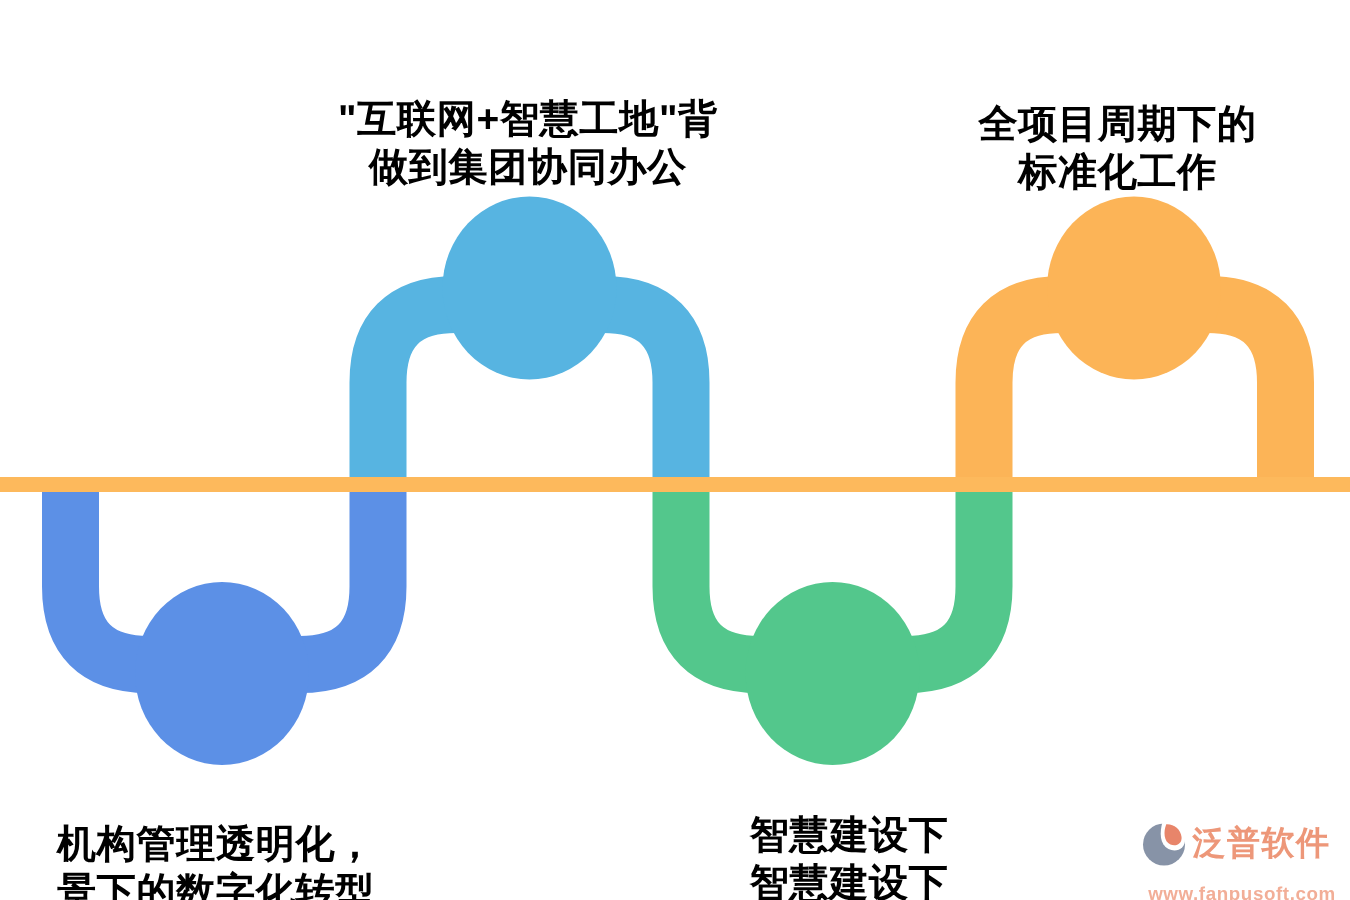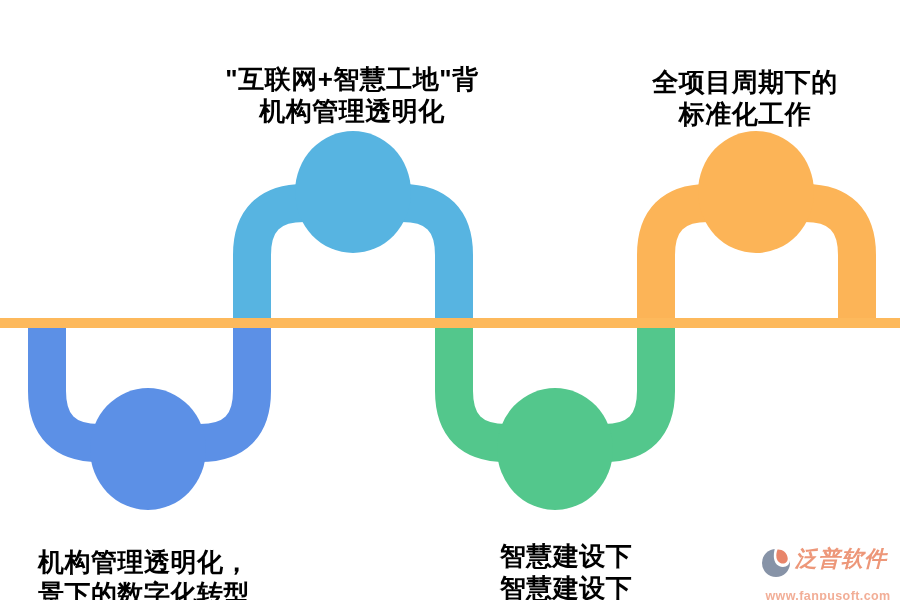--- a/index.html
+++ b/index.html
@@ -33,23 +33,22 @@
   .label.center { text-align: center; }
   .label.left   { text-align: left; }
   .logo {
     position: absolute;
     left: 760px;
     top: 546px;
     width: 136px;
   }
   .logo-row {
     display: flex;
-    align-items: flex-start;
+    align-items: center;
     gap: 3px;
-    font-style: italic;
   }
   .logo-name {
     font-weight: 700;
     font-size: 22px;
     line-height: 26px;
     letter-spacing: 1px;
     white-space: nowrap;
   }
   .logo-url {
     font-weight: 700;
@@ -78,21 +77,21 @@
     <ellipse cx="555" cy="449" rx="58" ry="61" fill="#53C78C"></ellipse>
 
     <path d="M 656 323 L 656 255 Q 656 203 708 203 L 805 203 Q 857 203 857 255 L 857 323" fill="none" stroke-width="38" stroke="#FCB457"></path>
     <ellipse cx="756" cy="192" rx="58" ry="61" fill="#FCB457"></ellipse>
 
     <rect x="0" y="318" width="900" height="10" fill="#FDB95C"></rect>
   </svg>
 
   <div class="label center" style="left: 172px; top: 63px; width: 360px; color: rgb(0, 0, 0);">
     <div>"互联网+智慧工地"背</div>
-    <div>机构管理透明化</div>
+    <div>做到集团协同办公</div>
   </div>
 
   <div class="label center" style="left: 570px; top: 66px; width: 350px; color: rgb(0, 0, 0);">
     <div>全项目周期下的</div>
     <div>标准化工作</div>
   </div>
 
   <div class="label left" style="left: 38px; top: 546px; width: 320px; color: rgb(0, 0, 0);">
     <div>机构管理透明化，</div>
     <div>景下的数字化转型</div>

